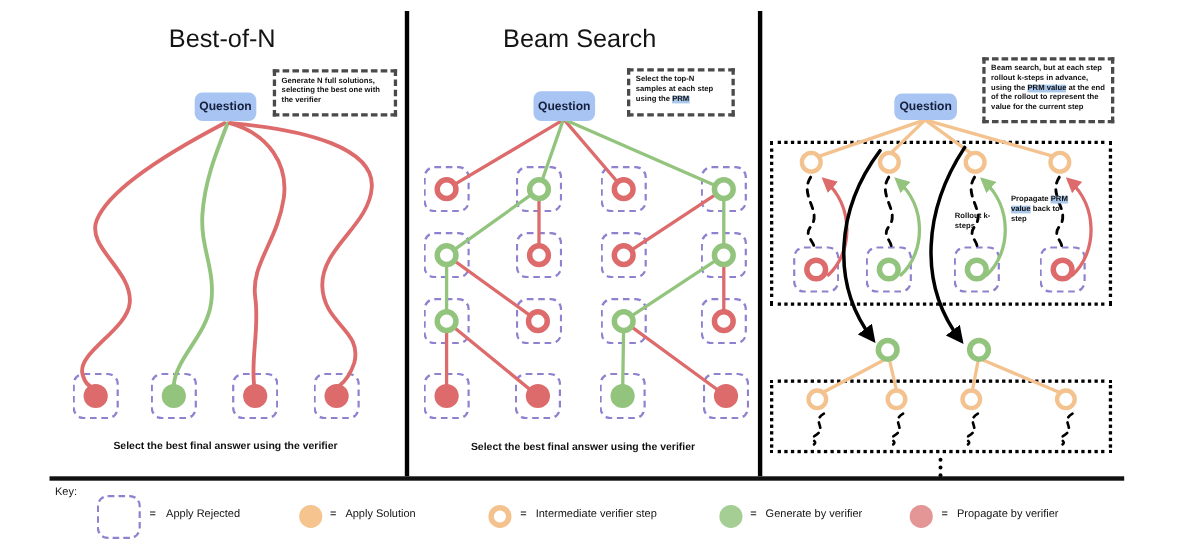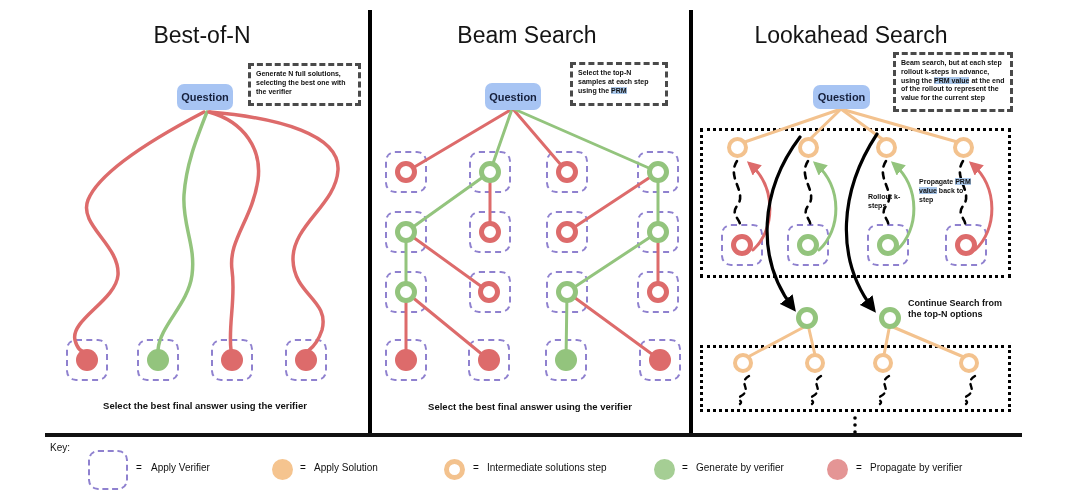--- a/index.html
+++ b/index.html
@@ -36,21 +36,20 @@
 <body>
 
 <div id="canvas">
 
   <div class="abs div-v" style="left:368px;top:10px;height:423px;"></div>
   <div class="abs div-v" style="left:689px;top:10px;height:423px;"></div>
   <div class="abs div-h" style="left:45px;top:433px;width:977px;"></div>
 
   <div class="abs title" style="left:102px;top:22px;width:200px;">Best-of-N</div>
   <div class="abs title" style="left:427px;top:22px;width:200px;">Beam Search</div>
-  <div class="abs title" style="left:726px;top:22px;width:250px;">Lookahead Search</div>
 
   <div class="abs qbox" style="left:177px;top:84px;width:56px;height:26px;">Question</div>
   <div class="abs qbox" style="left:485px;top:83px;width:56px;height:27px;">Question</div>
   <div class="abs qbox" style="left:813px;top:85px;width:57px;height:24px;">Question</div>
 
   <div class="abs note" style="left:248px;top:63px;width:113px;height:43px;"><span>Generate N full solutions, selecting the best one with the verifier</span><span class="hl"></span><span></span></div>
   <div class="abs note" style="left:570px;top:62px;width:98px;height:44px;"><span>Select the top-N samples at each step using the </span><span class="hl">PRM</span><span></span></div>
   <div class="abs note" style="left:893px;top:52px;width:120px;height:60px;"><span>Beam search, but at each step rollout k-steps in advance, using the </span><span class="hl">PRM value</span><span> at the end of the rollout to represent the value for the current step</span></div>
 
   <div class="abs vbox" style="left:66px;top:339px;"></div>
@@ -119,21 +118,20 @@
   <div class="abs ring r-rej" style="left:731px;top:234px;"></div>
   <div class="abs ring r-sel" style="left:797px;top:234px;"></div>
   <div class="abs ring r-sel" style="left:877px;top:234px;"></div>
   <div class="abs ring r-rej" style="left:955px;top:234px;"></div>
 
   <div class="abs smalllab" style="left:868px;top:193px;width:38px;">Rollout k-steps</div>
   <div class="abs smalllab" style="left:919px;top:178px;width:52px;"><span>Propagate </span><span class="hl">PRM value</span><span> back to step</span></div>
 
   <div class="abs ring r-sel" style="left:796px;top:307px;"></div>
   <div class="abs ring r-sel" style="left:879px;top:307px;"></div>
-  <div class="abs midlab" style="left:908px;top:298px;width:104px;">Continue Search from the top-N options</div>
 
   <div class="abs ring r-int2" style="left:733px;top:353px;"></div>
   <div class="abs ring r-int2" style="left:805px;top:353px;"></div>
   <div class="abs ring r-int2" style="left:873px;top:353px;"></div>
   <div class="abs ring r-int2" style="left:959px;top:353px;"></div>
 
   <svg class="layer" width="1080" height="497" viewBox="0 0 1080 497">
     <defs>
       <marker id="ah-red" viewBox="0 0 10 10" refX="7" refY="5" markerWidth="4.6" markerHeight="4.6" orient="auto">
           <path d="M0,0 L10,5 L0,10 z" fill="#dd6b6b"></path>
@@ -216,29 +214,29 @@
       <circle cx="855" cy="418" r="1.8"></circle>
       <circle cx="855" cy="425" r="1.8"></circle>
       <circle cx="855" cy="432" r="1.8"></circle>
     </g>
   </svg>
 
   <div class="abs keytxt" style="left:50px;top:442px;">Key:</div>
 
   <div class="abs vbox" style="left:88px;top:450px;width:40px;height:40px;"></div>
   <div class="abs keytxt" style="left:136px;top:462px;">=</div>
-  <div class="abs keytxt" style="left:151px;top:462px;">Apply Verifier</div>
+  <div class="abs keytxt" style="left:151px;top:462px;">Apply Rejected</div>
 
   <div class="abs fill" style="left:272px;top:459px;width:21px;height:21px;background:#f5c48f;"></div>
   <div class="abs keytxt" style="left:300px;top:462px;">=</div>
   <div class="abs keytxt" style="left:314px;top:462px;">Apply Solution</div>
 
   <div class="abs lring" style="left:444px;top:459px;width:21px;height:21px;border:5px solid #f3c28e;"></div>
   <div class="abs keytxt" style="left:473px;top:462px;">=</div>
-  <div class="abs keytxt" style="left:487px;top:462px;">Intermediate solutions step</div>
+  <div class="abs keytxt" style="left:487px;top:462px;">Intermediate verifier step</div>
 
   <div class="abs fill" style="left:654px;top:459px;width:21px;height:21px;background:#a5ce94;"></div>
   <div class="abs keytxt" style="left:682px;top:462px;">=</div>
   <div class="abs keytxt" style="left:696px;top:462px;">Generate by verifier</div>
 
   <div class="abs fill" style="left:827px;top:459px;width:21px;height:21px;background:#e49595;"></div>
   <div class="abs keytxt" style="left:856px;top:462px;">=</div>
   <div class="abs keytxt" style="left:870px;top:462px;">Propagate by verifier</div>
 
 </div>

